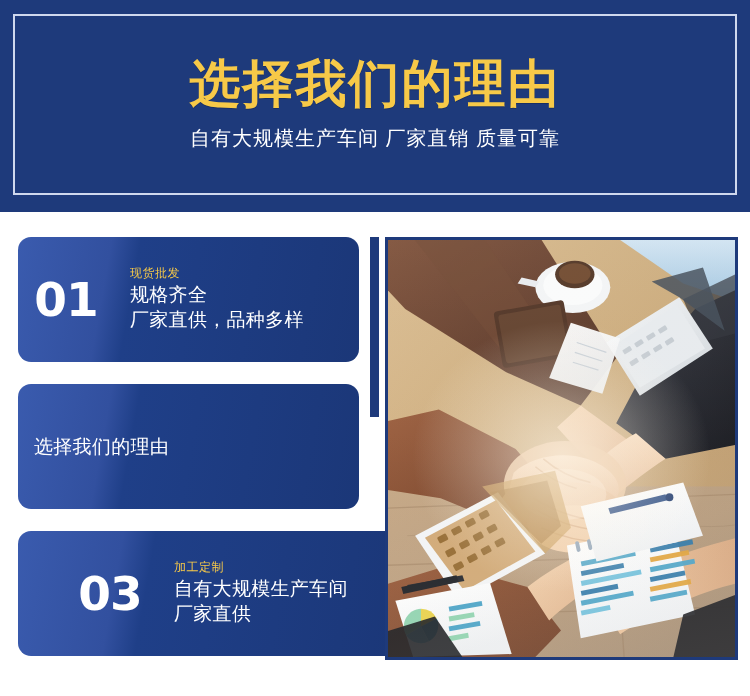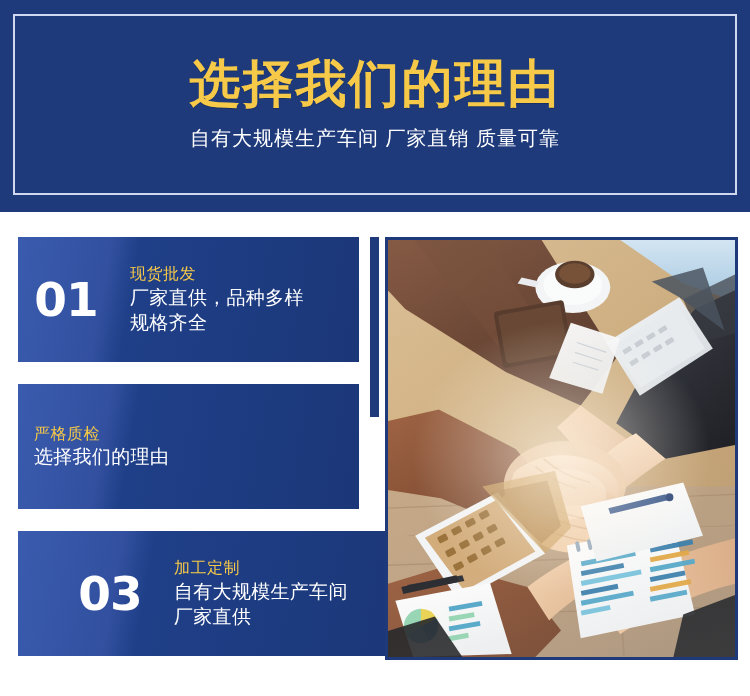--- a/index.html
+++ b/index.html
@@ -78,20 +78,21 @@
   }
   .feature-card {
     position: relative;
     width: 341px;
     height: 125px;
     margin-bottom: 22px;
     display: flex;
     align-items: stretch;
     background: linear-gradient(100deg, #3a5bae 0%, #32509f 26%, #1f3f88 34%, #1b3778 100%);
     overflow: hidden;
+    border-radius: 13px;
   }
   .feature-card:last-child {
     margin-bottom: 17px;
     padding-left: 44px;
   }
   .card-number-zone {
     flex: 0 0 96px;
     display: flex;
     align-items: center;
     justify-content: center;
@@ -106,21 +107,21 @@
   }
   .card-text-zone {
     flex: 1 1 auto;
     display: flex;
     flex-direction: column;
     justify-content: center;
     padding: 0 6px 0 16px;
   }
   .card-title {
     color: #f7c948;
-    font-size: 16px;
+    font-size: 12px;
     font-weight: normal;
     line-height: 1.33;
     letter-spacing: 0.5px;
     margin: 0;
   }
   .card-desc-line {
     color: #ffffff;
     font-size: 19px;
     font-weight: normal;
     line-height: 1.34;
@@ -193,28 +194,27 @@
   <div class="left-accent"></div>
 
   <div class="cards-column">
 
     <div class="feature-card">
       <div class="card-number-zone">
         <span class="card-number">01</span>
       </div>
       <div class="card-text-zone">
         <div class="card-title">现货批发</div>
+        <div class="card-desc-line">规格齐全</div>
         <div class="card-desc-line">厂家直供，品种多样</div>
-        <div class="card-desc-line">规格齐全</div>
       </div>
     </div>
 
     <div class="feature-card">
       <div class="card-text-zone">
-        <div class="card-title">严格质检</div>
         <div class="card-desc-line">选择我们的理由</div>
       </div>
     </div>
 
     <div class="feature-card">
       <div class="card-number-zone">
         <span class="card-number">03</span>
       </div>
       <div class="card-text-zone">
         <div class="card-title">加工定制</div>

